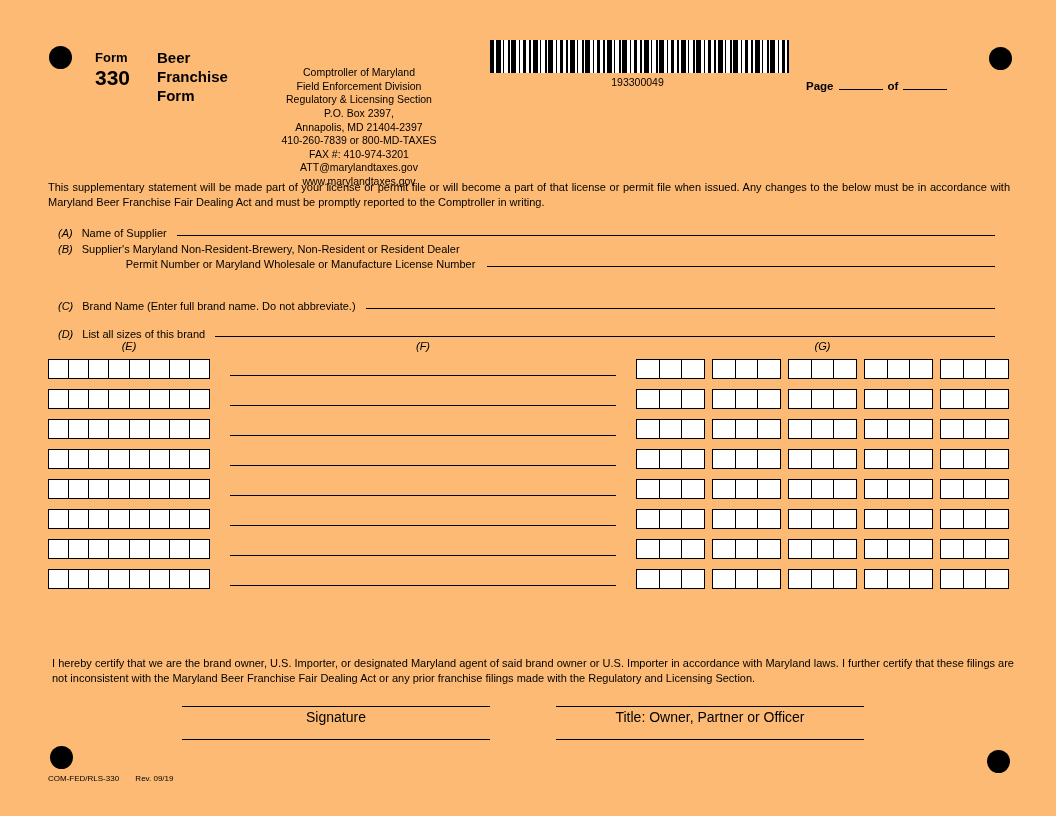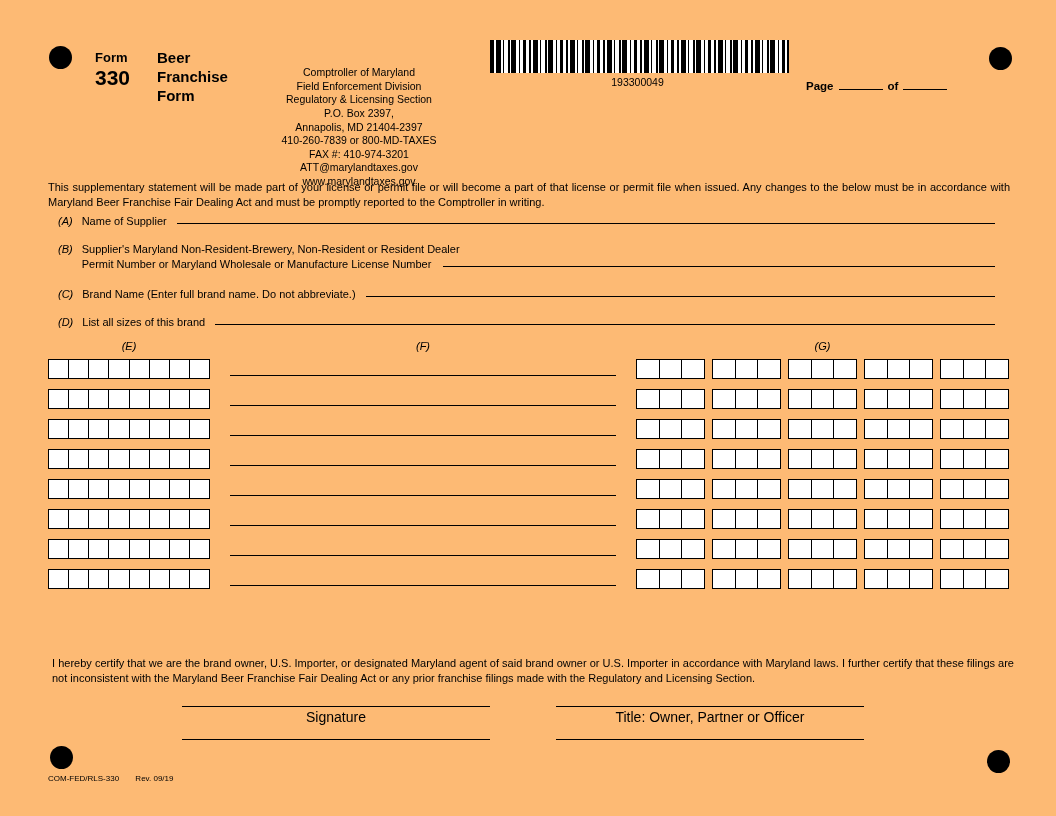--- a/index.html
+++ b/index.html
@@ -38,27 +38,27 @@
   .barcode-num{font-size:10.5px;margin-top:3px;}
   .page-of{position:absolute;left:806px;top:78px;font-size:11.5px;font-weight:bold;white-space:nowrap;}
   .page-of .blank{display:inline-block;width:44px;height:11px;border-bottom:1.5px solid #000;margin:0 5px;}
 
   
   .intro{position:absolute;left:48px;top:180px;width:962px;font-size:11px;line-height:1.32;text-align:justify;}
 
   
   .field-row{position:absolute;left:58px;right:61px;display:flex;align-items:flex-end;font-size:11px;}
   .flabel{font-style:italic;margin-right:9px;}
-  .ftext{margin-right:10px;white-space:nowrap;}
+  .ftext{margin-right:10px;white-space:nowrap;margin-top:12px;}
   .fline{flex:1;border-bottom:1px solid #000;height:0;margin-bottom:3px;}
   .field-row-b{position:absolute;left:58px;right:61px;top:243px;display:flex;font-size:11px;}
   .b-body{flex:1;}
   .b-line1{margin-bottom:3px;}
   .b-line2{display:flex;align-items:flex-end;}
-  .b-line2 .b-txt{margin-right:12px;white-space:nowrap;}
+  .b-line2 .b-txt{margin-right:12px;white-space:nowrap;margin-left:44px;}
 
   
   .table-area{position:absolute;left:48px;top:340px;width:961px;}
   .col-grid{display:grid;grid-template-columns:162px 386px 373px;column-gap:20px;}
   .col-letter{text-align:center;font-style:italic;font-size:11px;}
   .headings{margin-top:4px;}
   .col-heading{text-align:center;font-size:11px;line-height:1.3;}
   .col-heading.e{width:192px;position:relative;left:-15px;}
   .rows{margin-top:7px;}
   .t-row{display:grid;grid-template-columns:162px 386px 373px;column-gap:20px;align-items:end;height:20px;margin-bottom:10px;}

